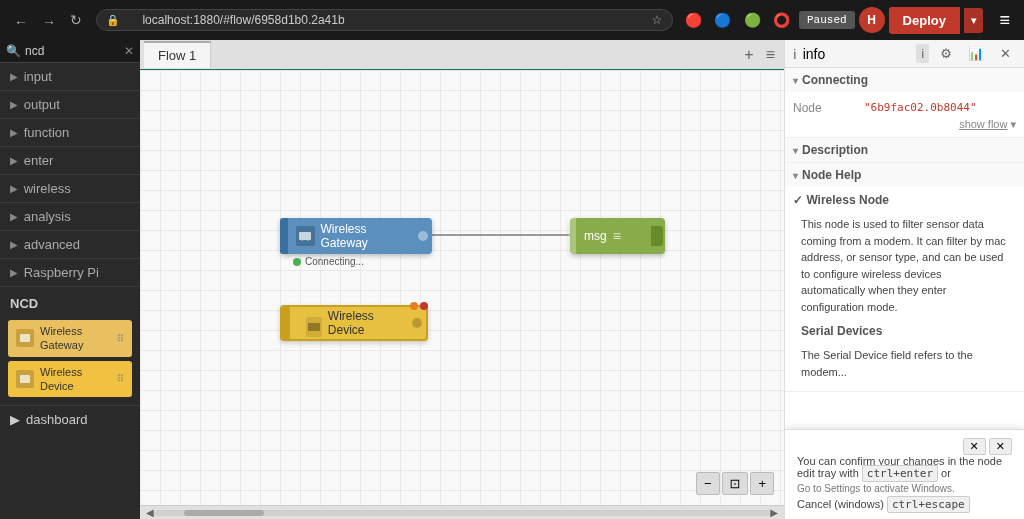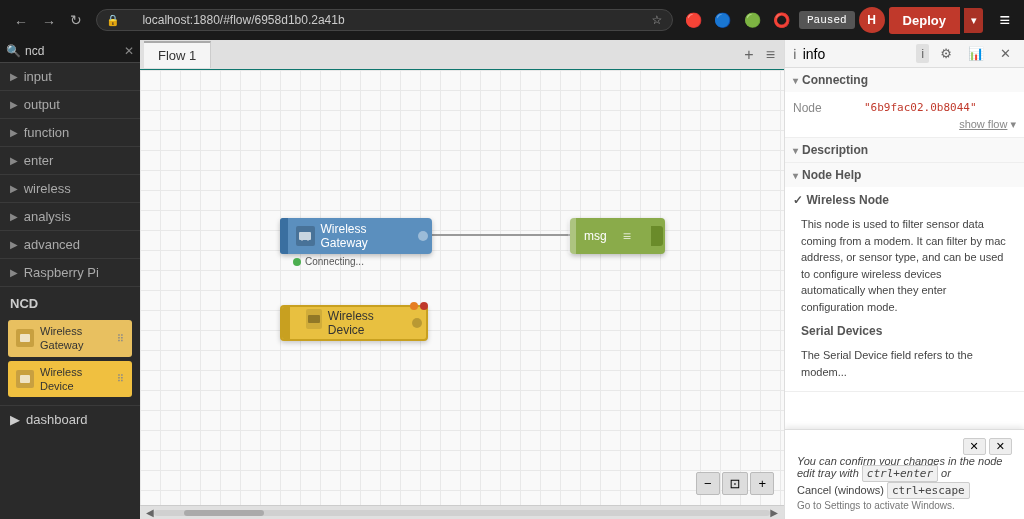--- a/index.html
+++ b/index.html
@@ -255,32 +255,32 @@
         </div>
       </div>
 
       <div style="position:absolute;left:153px;top:186px;display:flex;align-items:center;gap:4px;">
         <div style="width:8px;height:8px;border-radius:50%;background:#4CAF50;"></div>
         <span style="font-size:10px;color:#555;">Connecting...</span>
       </div>
 
       <div class="flow-node msg-node" style="position:absolute;left:430px;top:148px;background:#8aab4a;color:white;border-radius:4px;display:flex;align-items:center;width:95px;height:36px;box-shadow:0 2px 5px rgba(0,0,0,0.25);">
         <div style="width:10px;background:rgba(255,255,255,0.3);align-self:stretch;border-radius:3px 0 0 3px;margin-left:-2px;width:8px;"></div>
-        <div style="padding:0 8px;display:flex;align-items:center;gap:16px;flex:1;">
+        <div style="padding:0 8px;display:flex;align-items:center;gap:6px;flex:1;">
           <span style="font-size:12px;font-weight:500;">msg</span>
           <span style="font-size:14px;color:rgba(255,255,255,0.7);">≡</span>
         </div>
         <div style="padding-right:2px;">
           <div style="width:12px;height:20px;background:#6a8b2a;border-radius:0 3px 3px 0;"></div>
         </div>
       </div>
 
       <div class="flow-node device-node" style="position:absolute;left:140px;top:235px;background:#e8c040;color:#333;border-radius:4px;display:flex;align-items:center;width:148px;height:36px;box-shadow:0 2px 5px rgba(0,0,0,0.2);border:2px solid #c8a020;">
         <div style="width:8px;background:#c8a020;align-self:stretch;border-radius:2px 0 0 2px;"></div>
-        <div style="padding:0 16px;display:flex;align-items:flex-start;gap:6px;flex:1;">
+        <div style="padding:0 16px;display:flex;align-items:flex-end;gap:6px;flex:1;">
           <div style="width:20px;height:20px;background:rgba(0,0,0,0.1);border-radius:2px;display:flex;align-items:center;justify-content:center;">
             <svg width="14" height="12">
               <rect x="1" y="2" width="12" height="8" rx="1" fill="rgba(0,0,0,0.3)"></rect>
             </svg>
           </div>
           <span style="font-size:12px;font-weight:500;">Wireless Device</span>
         </div>
         <div style="padding-right:4px;display:flex;flex-direction:column;gap:2px;">
           <div style="width:10px;height:10px;background:rgba(0,0,0,0.2);border-radius:50%;"></div>
         </div>
@@ -361,27 +361,27 @@
     </div>
 
     <div id="toast" style="position:relative;border-top:1px solid #ddd;padding:8px 12px;background:rgba(255,255,255,0.97);font-size:11px;">
       <div style="display:flex;align-items:center;justify-content:space-between;">
         <span></span>
         <div style="display:flex;gap:3px;">
           <button style="background:#eee;border:1px solid #ccc;border-radius:2px;padding:1px 6px;font-size:11px;cursor:pointer;">✕</button>
           <button style="background:#eee;border:1px solid #ccc;border-radius:2px;padding:1px 6px;font-size:11px;cursor:pointer;">✕</button>
         </div>
       </div>
-      <p style="color:#444;font-style:italic;">
+      <p style="color:#444;">
         <span>You can confirm your changes in the</span>
         <span>node edit tray with</span>
         <kbd class="toast-kbd">ctrl+enter</kbd>
         <span>or</span>
       </p>
+      <p id="toast-windows" style="color:#777;font-size:10px;margin-top:3px;">Go to Settings to activate Windows.</p>
       <p style="margin-top:4px;">
         <span>Cancel (windows)</span>
         <kbd class="toast-kbd">ctrl+escape</kbd>
       </p>
-      <p id="toast-windows" style="color:#777;font-size:10px;margin-top:3px;">Go to Settings to activate Windows.</p>
     </div>
   </div>
 
 </div>
 
 </body></html>

